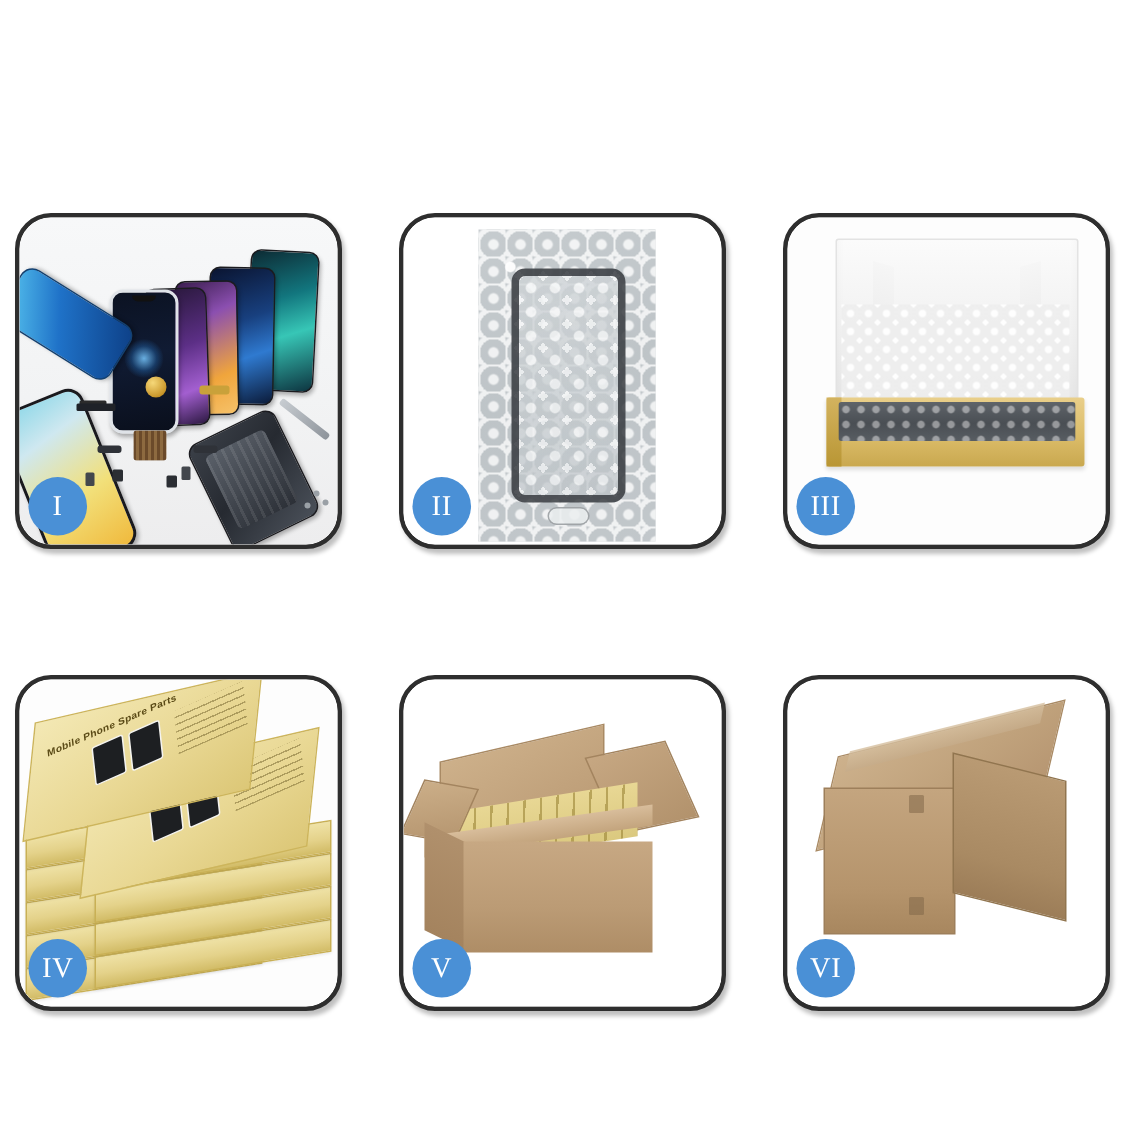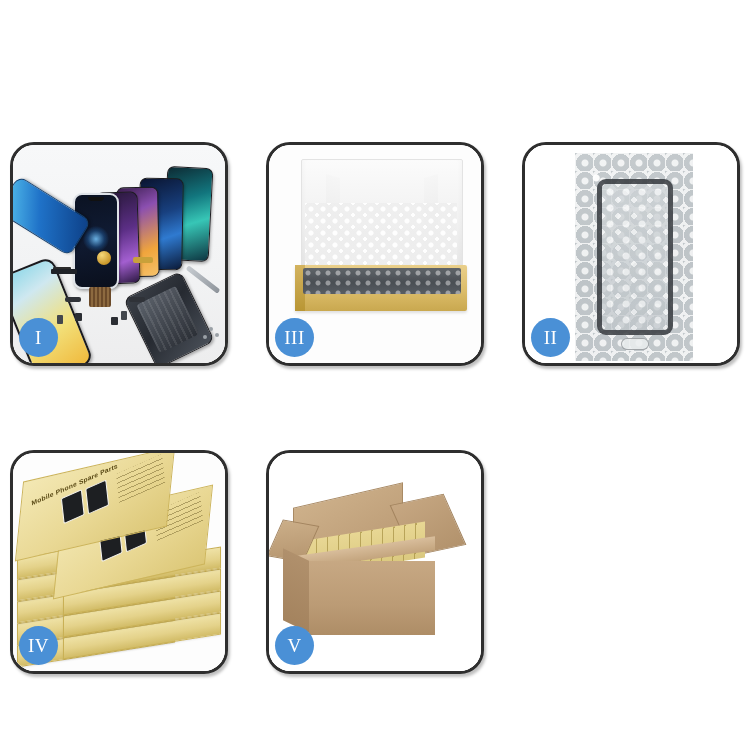--- a/index.html
+++ b/index.html
@@ -502,48 +502,48 @@
           <div class="part screw" style="left:202px; top:188px;"></div>
           <div class="part screw" style="left:190px; top:190px;"></div>
           <div class="part tweezer" style="left:170px; top:132px;"></div>
         </div>
       </div>
       <div class="badge">I</div>
     </div>
 
     <div class="panel">
       <div class="panel-inner">
+        <div class="p2-bg"></div>
+        <div class="p2-photo">
+          <div class="glass-panel">
+            <div class="glass-home"></div>
+          </div>
+        </div>
+      </div>
+      <div class="badge">II</div>
+    </div>
+
+    <div class="panel">
+      <div class="panel-inner">
         <div class="p3-bg"></div>
         <div class="p3-lid">
           <div class="p3-lid-flapL"></div>
           <div class="p3-lid-flapR"></div>
         </div>
         <div class="p3-foam"></div>
         <div class="p3-tray">
           <div class="p3-tray-left"></div>
           <div class="p3-tray-inner"></div>
         </div>
       </div>
       <div class="badge">III</div>
     </div>
 
     <div class="panel">
       <div class="panel-inner">
-        <div class="p2-bg"></div>
-        <div class="p2-photo">
-          <div class="glass-panel">
-            <div class="glass-home"></div>
-          </div>
-        </div>
-      </div>
-      <div class="badge">II</div>
-    </div>
-
-    <div class="panel">
-      <div class="panel-inner">
         <div class="p4-bg"></div>
         <div class="stack">
           <div class="ybox" style="left:0px;   top:168px; width:156px;"></div>
           <div class="ybox" style="left:0px;   top:146px; width:156px;"></div>
           <div class="ybox" style="left:0px;   top:124px; width:156px;"></div>
           <div class="ybox" style="left:0px;   top:102px; width:156px;"></div>
           <div class="ybox" style="left:0px;   top:80px;  width:156px;"></div>
 
           <div class="ybox" style="left:46px;  top:160px; width:156px;"></div>
           <div class="ybox" style="left:46px;  top:138px; width:156px;"></div>
@@ -575,15 +575,28 @@
         <div class="carton-flapRight"></div>
         <div class="carton-contents"></div>
         <div class="carton-flapLeft"></div>
         <div class="carton-topedge"></div>
         <div class="carton-side"></div>
         <div class="carton-body"></div>
       </div>
       <div class="badge">V</div>
     </div>
 
+    <div class="panel">
+      <div class="panel-inner">
+        <div class="p6-bg"></div>
+        <div class="box6-top"></div>
+        <div class="box6-tape"></div>
+        <div class="box6-front">
+          <div class="box6-notch" style="left:56px; top:4px;"></div>
+          <div class="box6-notch" style="left:56px; top:72px;"></div>
+        </div>
+        <div class="box6-right"></div>
+      </div>
+      <div class="badge">VI</div>
+    </div>
 
   </div>
 </div>
 
 </body></html>

